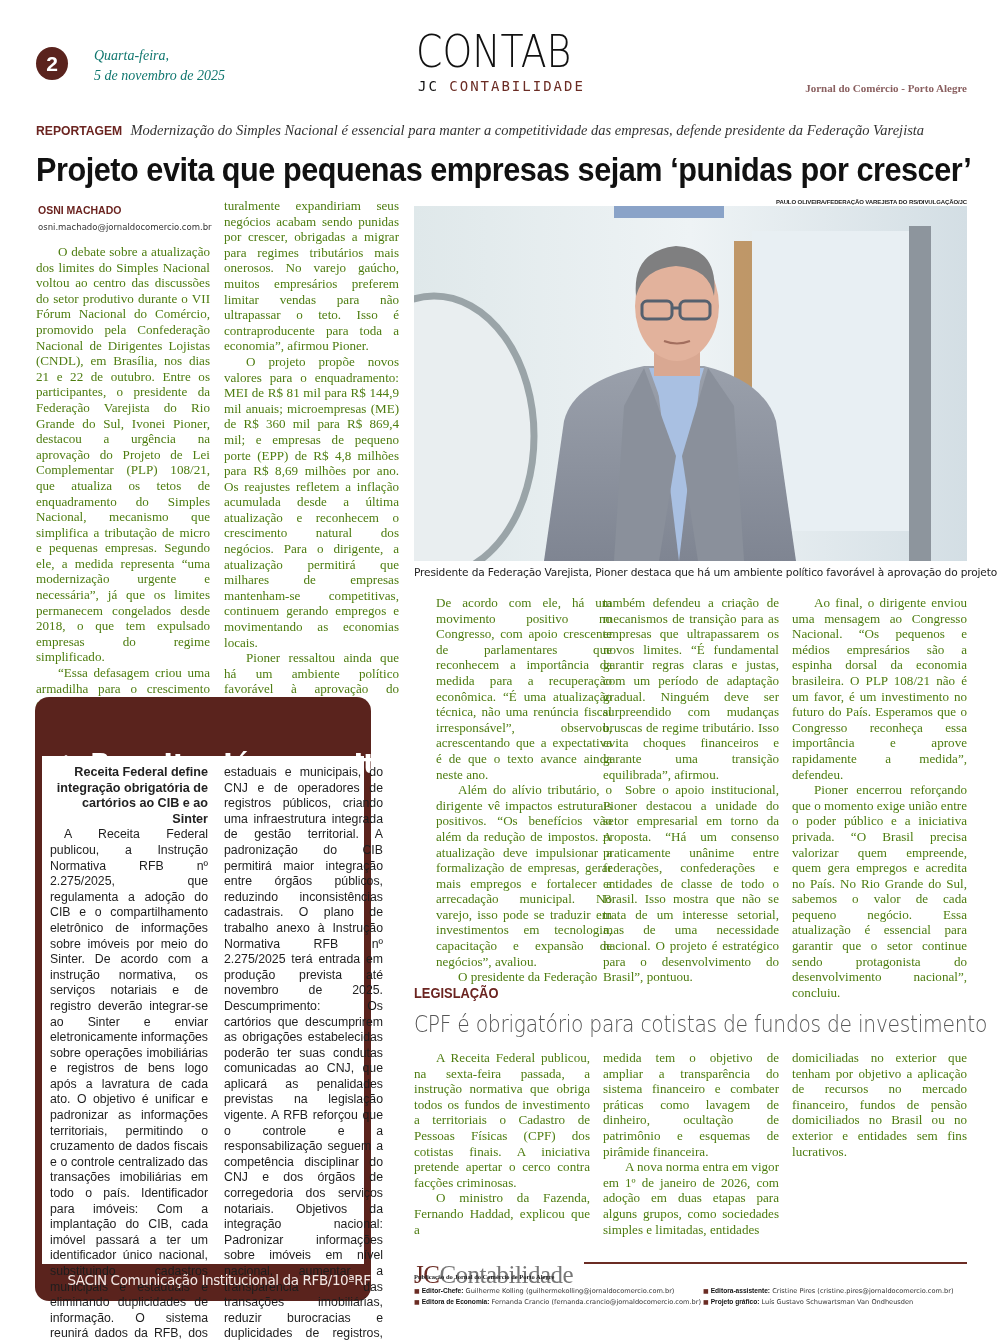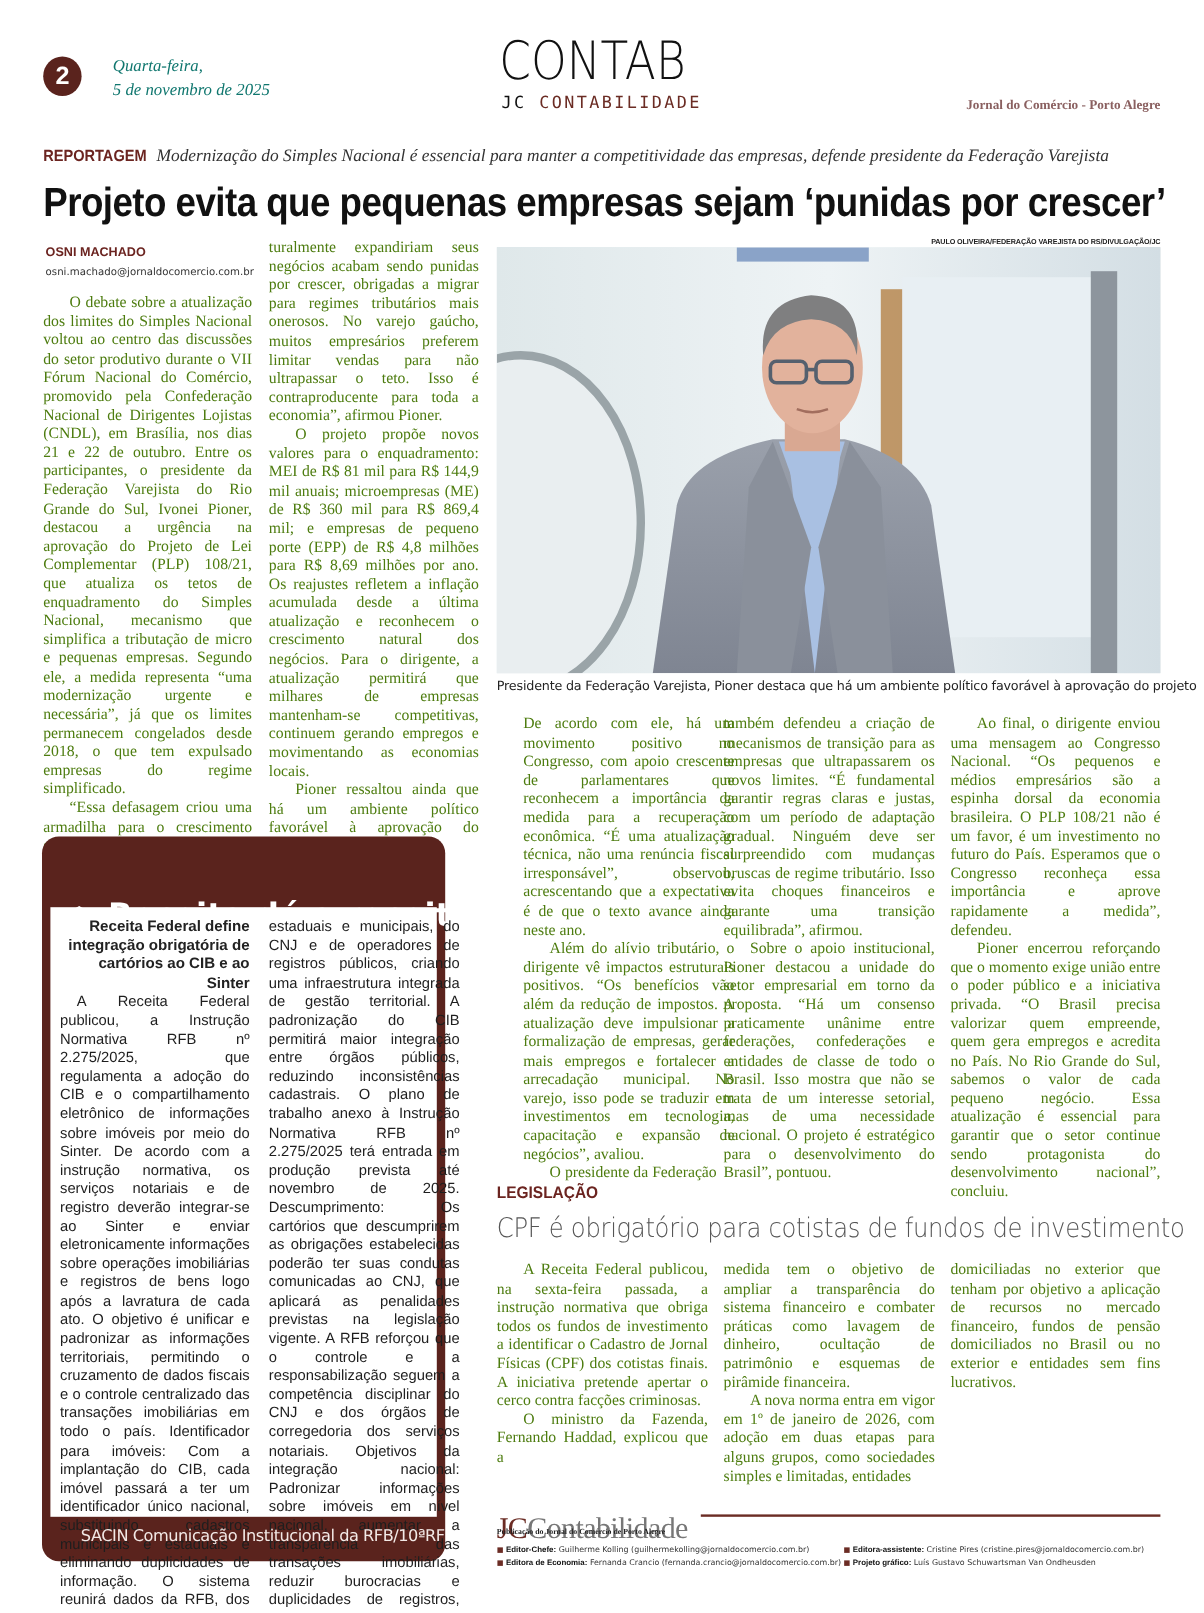--- a/index.html
+++ b/index.html
@@ -164,21 +164,21 @@
 </div>
 <div class="abs rcol" style="left:224px; top:765px; width:159px;">
   <p style="text-indent:0">estaduais e municipais, do CNJ e de operadores de registros públicos, criando uma infraestrutura integrada de gestão territorial. A padronização do CIB permitirá maior integração entre órgãos públicos, reduzindo inconsistências cadastrais. O plano de trabalho anexo à Instrução Normativa RFB nº 2.275/2025 terá entrada em produção prevista até novembro de 2025. Descumprimento: Os cartórios que descumprirem as obrigações estabelecidas poderão ter suas condutas comunicadas ao CNJ, que aplicará as penalidades previstas na legislação vigente. A RFB reforçou que o controle e a responsabilização seguem a competência disciplinar do CNJ e dos órgãos de corregedoria dos serviços notariais. Objetivos da integração nacional: Padronizar informações sobre imóveis em nível nacional, aumentar a transparência das transações imobiliárias, reduzir burocracias e duplicidades de registros, entre outros.</p>
 </div>
 <div class="abs rbox-footer">SACIN Comunicação Institucional da RFB/10ªRF</div>
 
 <div class="abs leg-label">LEGISLAÇÃO</div>
 <h2 class="abs leg-title">CPF é obrigatório para cotistas de fundos de investimento</h2>
 
 <div class="abs col" style="left:414px; top:1050px; width:176px;">
-  <p>A Receita Federal publicou, na sexta-feira passada, a instrução normativa que obriga todos os fundos de investimento a identificar o Cadastro de Jornal Físicas (CPF) dos cotistas finais. A iniciativa pretende apertar o cerco contra facções criminosas.</p>
+  <p>A Receita Federal publicou, na sexta-feira passada, a instrução normativa que obriga todos os fundos de investimento a territoriais o Cadastro de Pessoas Físicas (CPF) dos cotistas finais. A iniciativa pretende apertar o cerco contra facções criminosas.</p>
   <p>O ministro da Fazenda, Fernando Haddad, explicou que a</p>
 </div>
 <div class="abs col" style="left:603px; top:1050px; width:176px;">
   <p class="noindent">medida tem o objetivo de ampliar a transparência do sistema financeiro e combater práticas como lavagem de dinheiro, ocultação de patrimônio e esquemas de pirâmide financeira.</p>
   <p>A nova norma entra em vigor em 1º de janeiro de 2026, com adoção em duas etapas para alguns grupos, como sociedades simples e limitadas, entidades</p>
 </div>
 <div class="abs col" style="left:792px; top:1050px; width:175px;">
   <p class="noindent">domiciliadas no exterior que tenham por objetivo a aplicação de recursos no mercado financeiro, fundos de pensão domiciliados no Brasil ou no exterior e entidades sem fins lucrativos.</p>
 </div>
 

